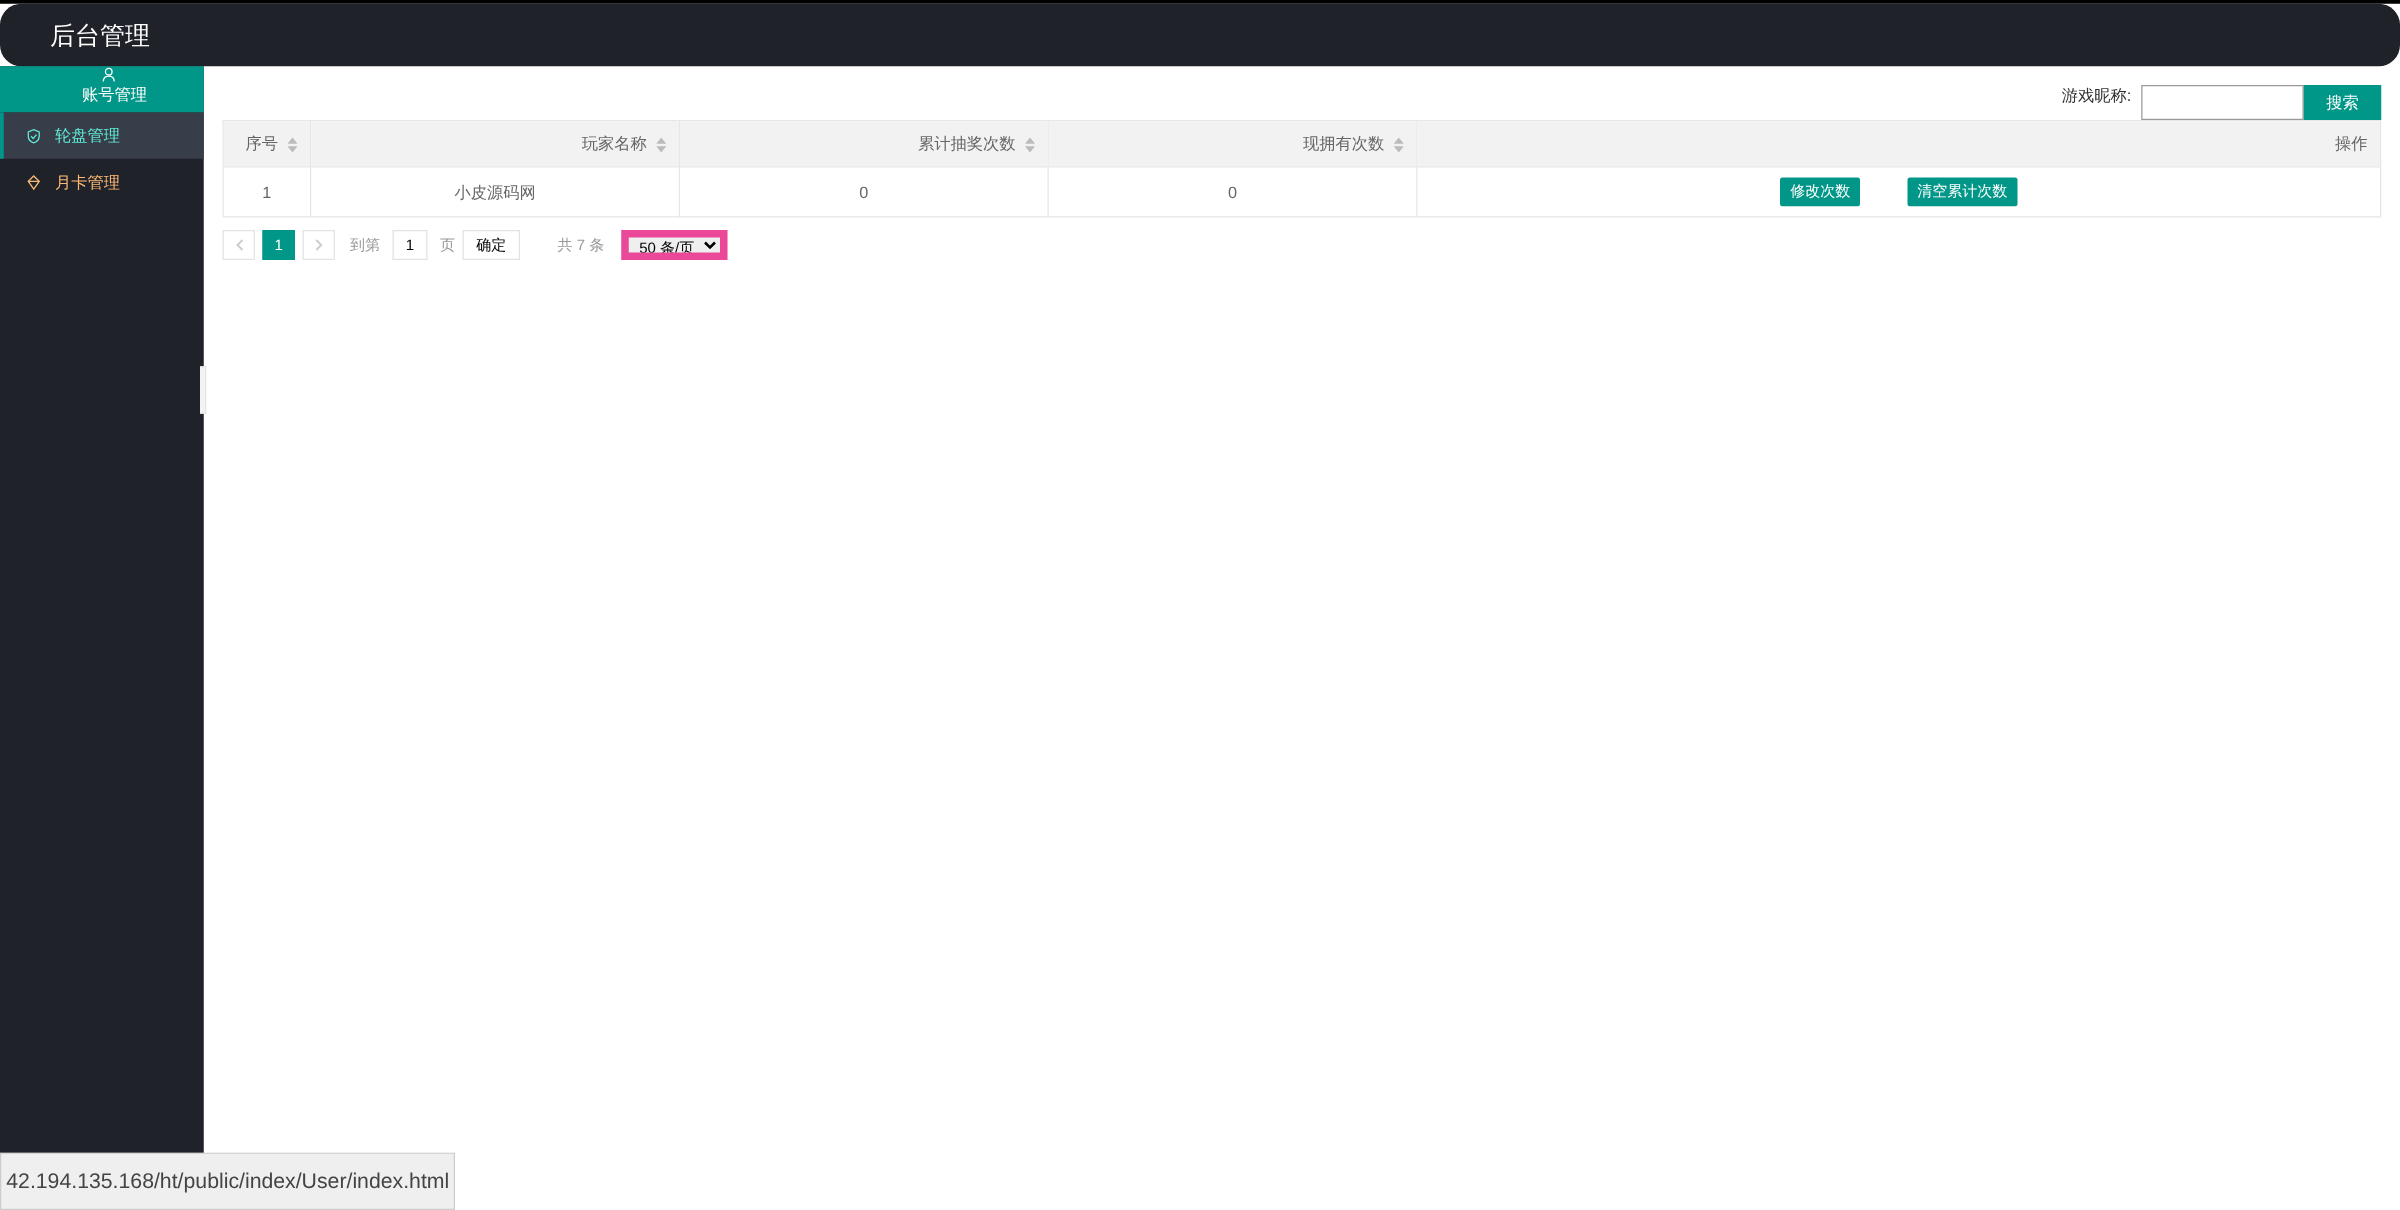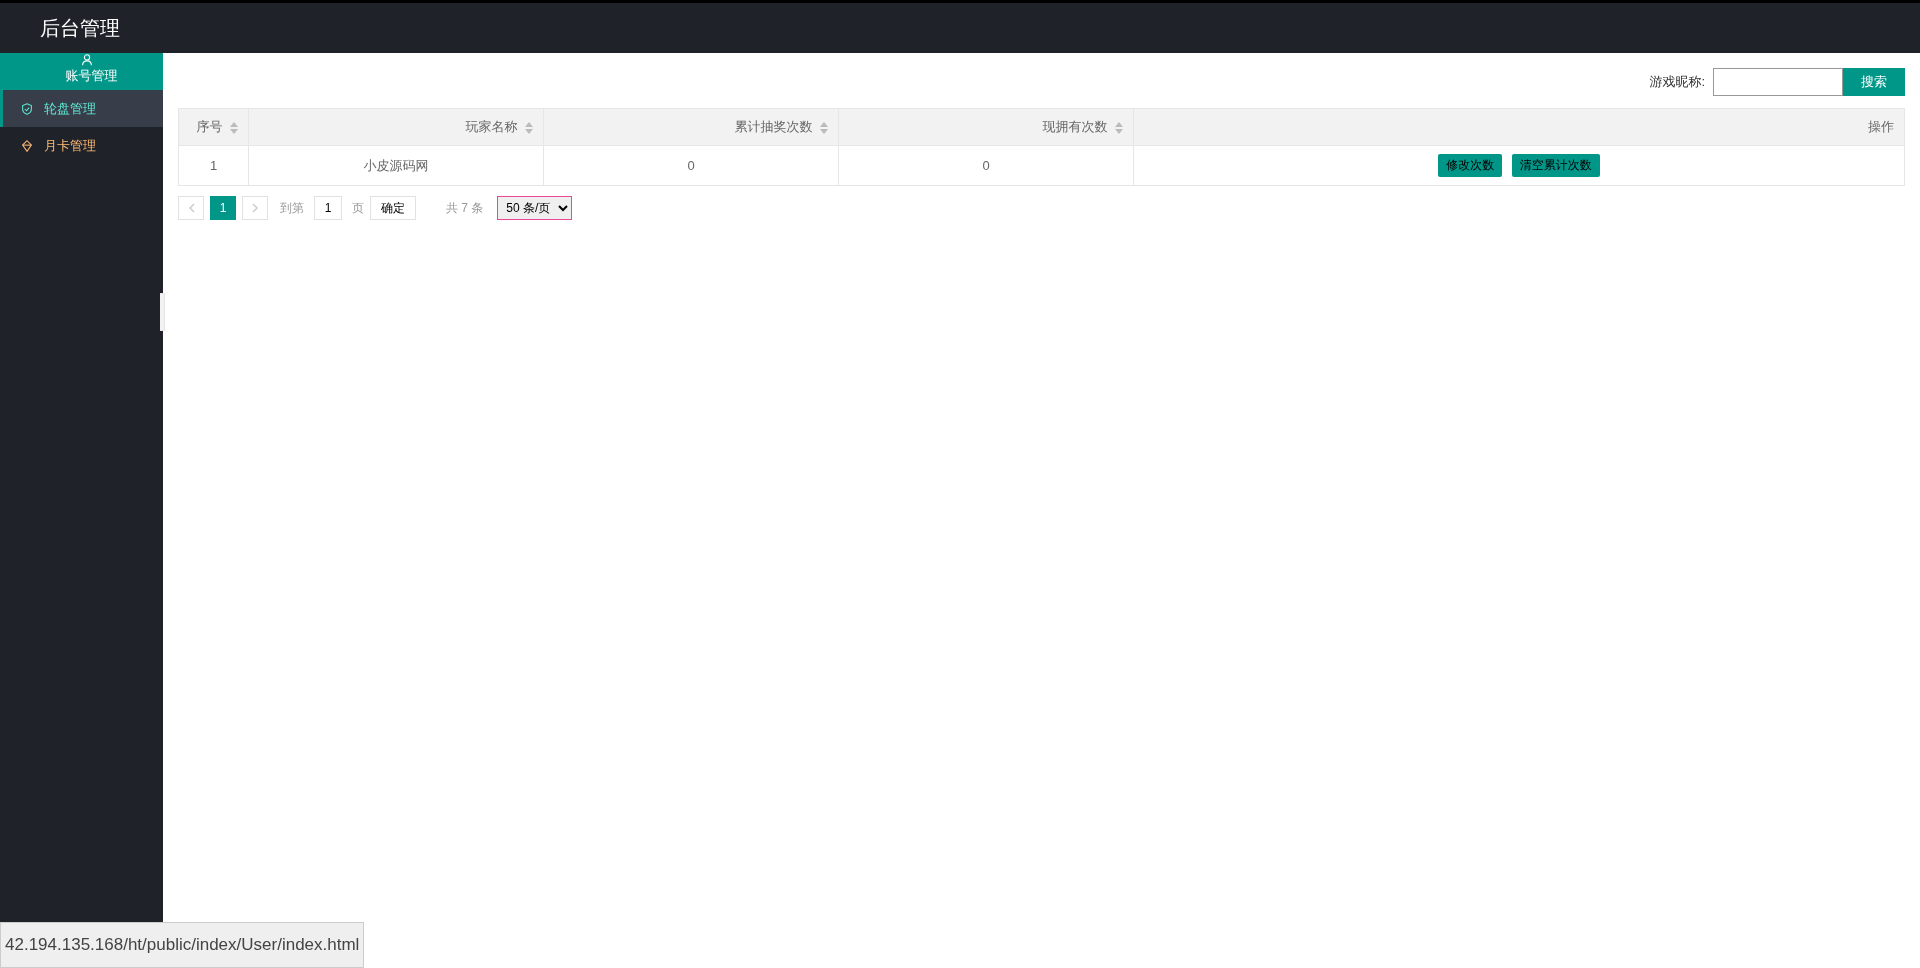--- a/index.html
+++ b/index.html
@@ -16,20 +16,21 @@
     .topbar-black {
       height: 3px;
       background: #000;
     }
     .header {
       height: 50px;
       background: #20222a;
       display: flex;
       align-items: center;
       padding-left: 40px;
+      border-radius: 17px;
     }
     .header-title {
       color: #fff;
       font-size: 20px;
       font-weight: normal;
     }
     .container {
       display: flex;
       height: calc(100vh - 53px);
     }
@@ -83,22 +84,20 @@
       cursor: pointer;
     }
     .main {
       flex: 1;
       padding: 15px;
       overflow: auto;
     }
     .search-bar {
       display: flex;
       justify-content: flex-end;
-      align-items: center;
-      margin-bottom: 12px;
     }
     .search-label {
       font-size: 13px;
       margin-right: 8px;
       color: #333;
     }
     .search-input {
       width: 130px;
       height: 28px;
       border: 1px solid #999;
@@ -159,26 +158,26 @@
       border-bottom: 5px solid #bbb;
       margin-bottom: 2px;
     }
     .sort-down {
       border-top: 5px solid #bbb;
     }
     .action-button {
       display: inline-block;
       padding: 3px 8px;
       background: #009688;
-      color: #000000;
+      color: #ffffff;
       font-size: 12px;
       border-radius: 2px;
       cursor: pointer;
       border: none;
-      margin: 0 3px;
+      margin: 0 17px;
     }
     .pagination {
       display: flex;
       align-items: center;
       padding: 10px 0;
       font-size: 12px;
       color: #666;
     }
     .page-btn {
       width: 26px;
@@ -217,21 +216,21 @@
       height: 24px;
       padding: 0 10px;
       border: 1px solid #e2e2e2;
       background: #fff;
       cursor: pointer;
       font-size: 12px;
       margin-right: 24px;
     }
     .page-select {
       height: 24px;
-      border: 1px solid #ec4899;
+      border: 6px solid #ec4899;
       font-size: 12px;
       padding: 0 4px;
       margin-left: 8px;
     }
     .status-bar {
       position: fixed;
       bottom: 0;
       left: 0;
       background: #efefef;
       border: 1px solid #ccc;

